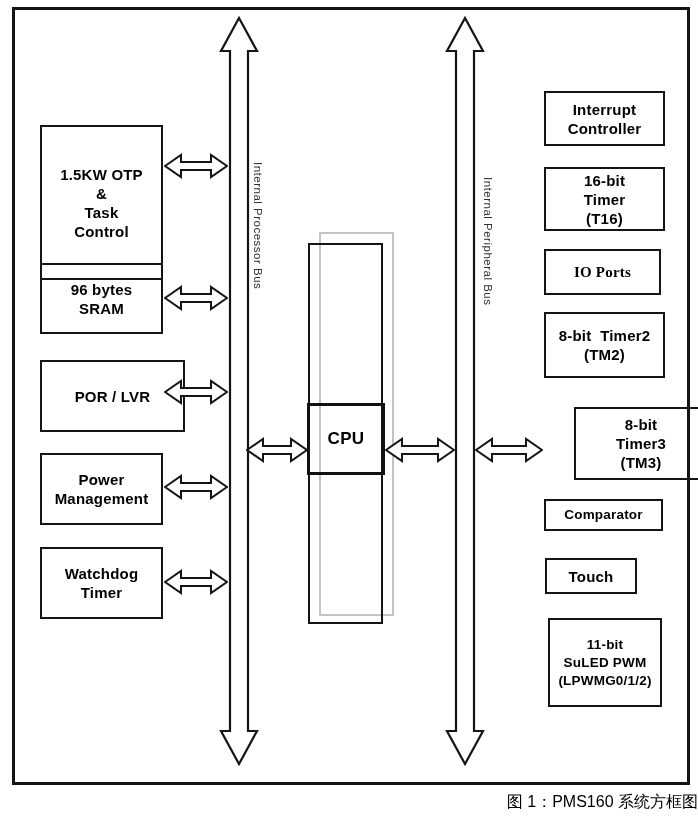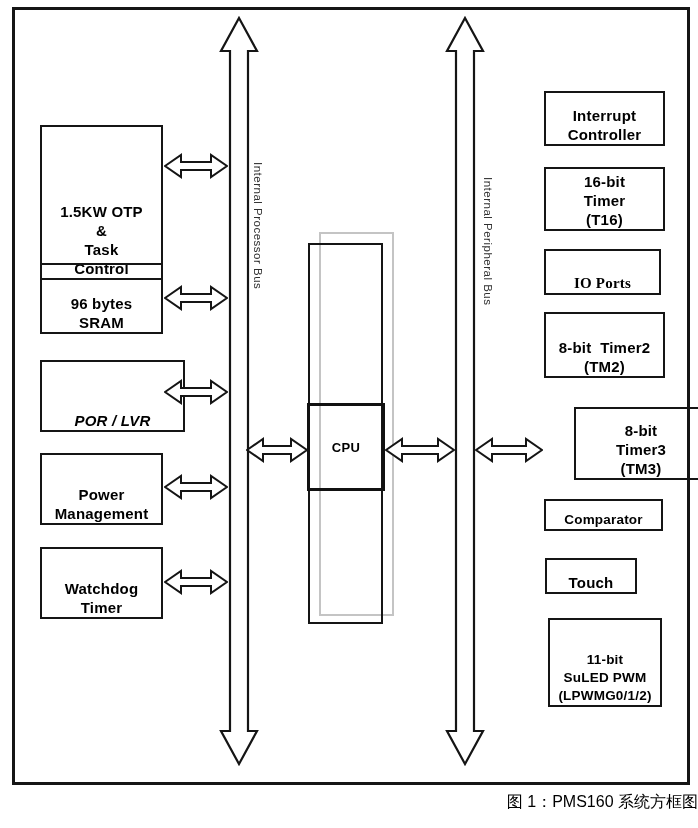--- a/index.html
+++ b/index.html
@@ -4,37 +4,37 @@
 <style>
   html,body{margin:0;padding:0;background:#ffffff;}
   .stage{
     position:relative;width:698px;height:828px;background:#ffffff;overflow:hidden;
     font-family:"Liberation Sans","DejaVu Sans",sans-serif;color:#000;
   }
   .frame{position:absolute;left:12px;top:7px;width:678px;height:778px;
     border:3px solid #151515;box-sizing:border-box;}
   .block{
     position:absolute;border:2px solid #151515;box-sizing:border-box;background:transparent;
-    display:flex;align-items:flex-end;justify-content:center;text-align:center;
+    display:flex;align-items:center;justify-content:center;text-align:center;
     font-weight:bold;font-size:15px;line-height:19px;letter-spacing:0.2px;white-space:pre-wrap;
   }
   .block.small{font-size:13.5px;line-height:18px;}
   .vlabel{
     position:absolute;writing-mode:vertical-rl;text-orientation:mixed;
     font-size:11.5px;color:#303030;letter-spacing:0.5px;font-weight:400;
   }
   .arrow{position:absolute;}
   .cpu-shadow{position:absolute;left:319px;top:232px;width:75px;height:384px;
     border:2px solid #c4c4c4;box-sizing:border-box;background:transparent;}
   .cpu-tall{position:absolute;left:308px;top:243px;width:75px;height:381px;
     border:2px solid #151515;box-sizing:border-box;background:transparent;}
-  .cpu-box{position:absolute;left:307px;top:403px;width:78px;height:88px;
+  .cpu-box{position:absolute;left:307px;top:403px;width:78px;height:72px;
     border:3px solid #111;box-sizing:border-box;background:transparent;
     display:flex;align-items:center;justify-content:center;
-    font-weight:bold;font-size:13px;letter-spacing:0.3px;}
+    font-weight:bold;font-size:17px;letter-spacing:0.3px;}
   .caption{position:absolute;left:0;top:792px;width:698px;box-sizing:border-box;
     padding-left:56px;text-align:right;font-size:16px;color:#000;}
   svg{display:block;}
   polygon{fill:#ffffff;stroke:#151515;}
 </style>
 </head>
 <body>
 
 <div class="stage">
 
@@ -45,21 +45,21 @@
   </svg>
   <svg class="arrow" style="left:445px;top:16px;" width="40" height="750" viewBox="0 0 40 750">
     <polygon stroke-width="2.2" points="20,2 38,35 29,35 29,715 38,715 20,748 2,715 11,715 11,35 2,35"></polygon>
   </svg>
 
   <div class="vlabel" style="left:252px;top:162px;">Internal Processor Bus</div>
   <div class="vlabel" style="left:482px;top:177px;">Internal Peripheral Bus</div>
 
   <div class="block" style="left:40px;top:83px;width:123px;height:155px;margin-top:42px;"><div>1.5KW OTP<br>&amp;<br>Task<br>Control</div></div>
   <div class="block" style="left:40px;top:263px;width:123px;height:71px;"><div>96 bytes<br>SRAM</div></div>
-  <div class="block" style="left:40px;top:360px;width:145px;height:72px;font-style:italic;"><div>POR / LVR</div></div>
+  <div class="block" style="left:40px;top:360px;width:145px;height:72px;"><div>POR / LVR</div></div>
   <div class="block" style="left:40px;top:453px;width:123px;height:72px;"><div>Power<br>Management</div></div>
   <div class="block" style="left:40px;top:547px;width:123px;height:72px;"><div>Watchdog<br>Timer</div></div>
 
   <svg class="arrow" style="left:164px;top:153px;" width="64" height="26" viewBox="0 0 64 26">
     <polygon stroke-width="2" points="1,13 17,2 17,9 47,9 47,2 63,13 47,24 47,17 17,17 17,24"></polygon>
   </svg>
   <svg class="arrow" style="left:164px;top:285px;" width="64" height="26" viewBox="0 0 64 26">
     <polygon stroke-width="2" points="1,13 17,2 17,9 47,9 47,2 63,13 47,24 47,17 17,17 17,24"></polygon>
   </svg>
   <svg class="arrow" style="left:164px;top:379px;" width="64" height="26" viewBox="0 0 64 26">

